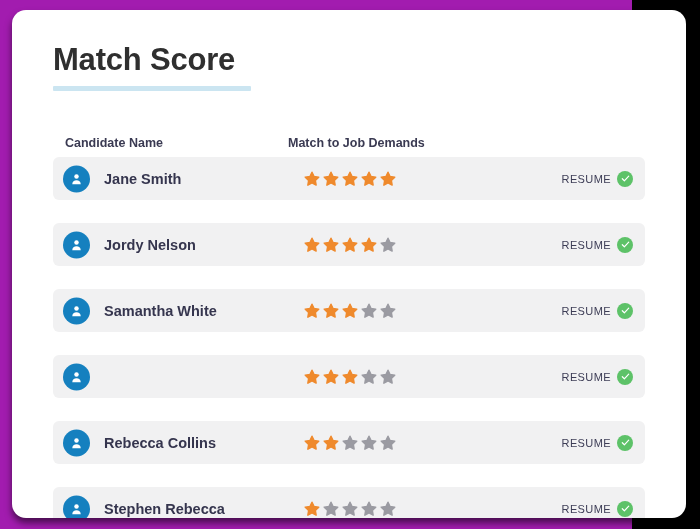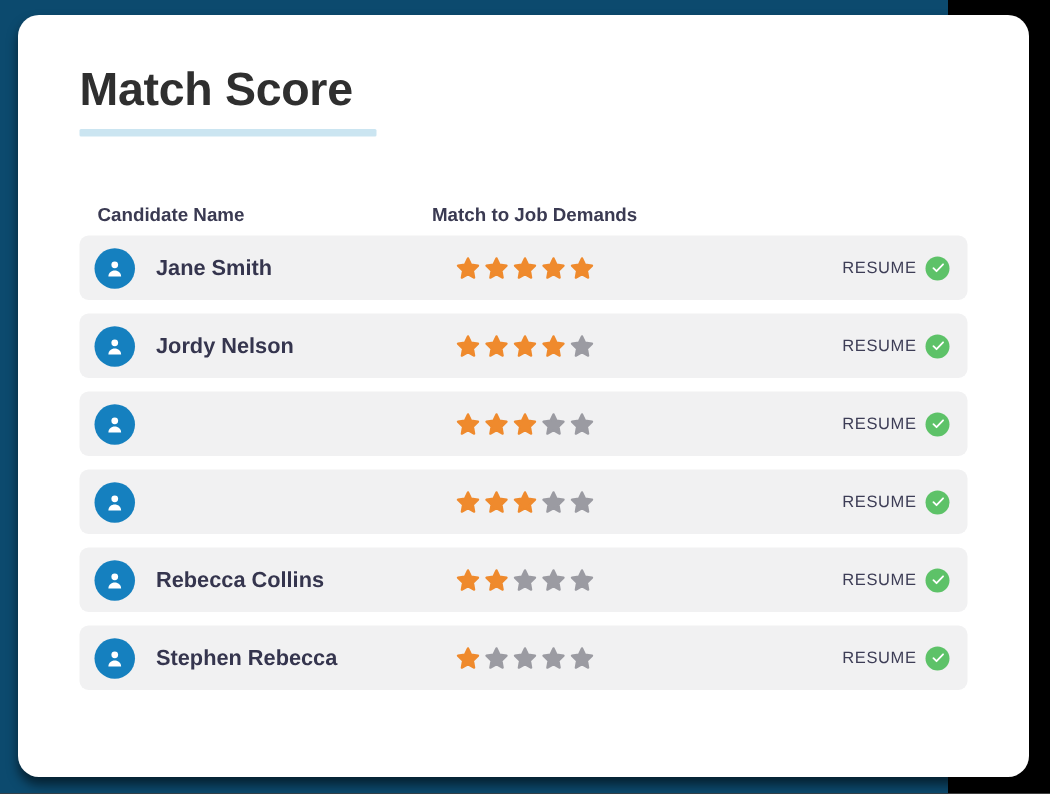--- a/index.html
+++ b/index.html
@@ -13,21 +13,21 @@
     height: 529px;
     overflow: hidden;
     font-family: "Liberation Sans", sans-serif;
     -webkit-font-smoothing: antialiased;
   }
 
   #screen {
     position: relative;
     width: 632px;
     height: 529px;
-    background: #0c4a6e;
+    background: #a21caf;
     box-sizing: border-box;
   }
 
   #card {
     position: absolute;
     left: 12px;
     top: 10px;
     width: 674px;
     height: 508px;
     background: #ffffff;
@@ -72,21 +72,21 @@
   .rows {
     position: absolute;
     left: 41px;
     top: 147px;
     width: 592px;
   }
 
   .row {
     position: relative;
     height: 43px;
-    margin-bottom: 9px;
+    margin-bottom: 23px;
     background: #f1f1f2;
     border-radius: 6px;
     box-sizing: border-box;
   }
   .row:last-child { margin-bottom: 0; }
 
   .avatar {
     position: absolute;
     left: 10px;
     top: 50%;
@@ -259,20 +259,21 @@
         </div>
         <div class="row">
           <div class="avatar">
             <span>
               <svg width="15" height="15" viewBox="0 0 24 24" aria-hidden="true">
                 <circle cx="12" cy="8" r="3.6" fill="#ffffff"></circle>
                 <path d="M5.2 20.5c0-3.9 3.1-6.4 6.8-6.4s6.8 2.5 6.8 6.4z" fill="#ffffff"></path>
               </svg>
             </span>
           </div>
+          <div class="cand-name">Samantha White</div>
           <div class="stars">
             <span>
               <svg width="16" height="16" viewBox="0 0 24 24" aria-hidden="true">
                 <path d="M12 1.8l3.1 6.4 7 1-5.1 5 1.2 7-6.2-3.3L5.8 21.2l1.2-7-5.1-5 7-1z" fill="#ef8a2d" stroke="#ef8a2d" stroke-width="2.2" stroke-linejoin="round"></path>
               </svg>
             </span>
             <span>
               <svg width="16" height="16" viewBox="0 0 24 24" aria-hidden="true">
                 <path d="M12 1.8l3.1 6.4 7 1-5.1 5 1.2 7-6.2-3.3L5.8 21.2l1.2-7-5.1-5 7-1z" fill="#ef8a2d" stroke="#ef8a2d" stroke-width="2.2" stroke-linejoin="round"></path>
               </svg>

